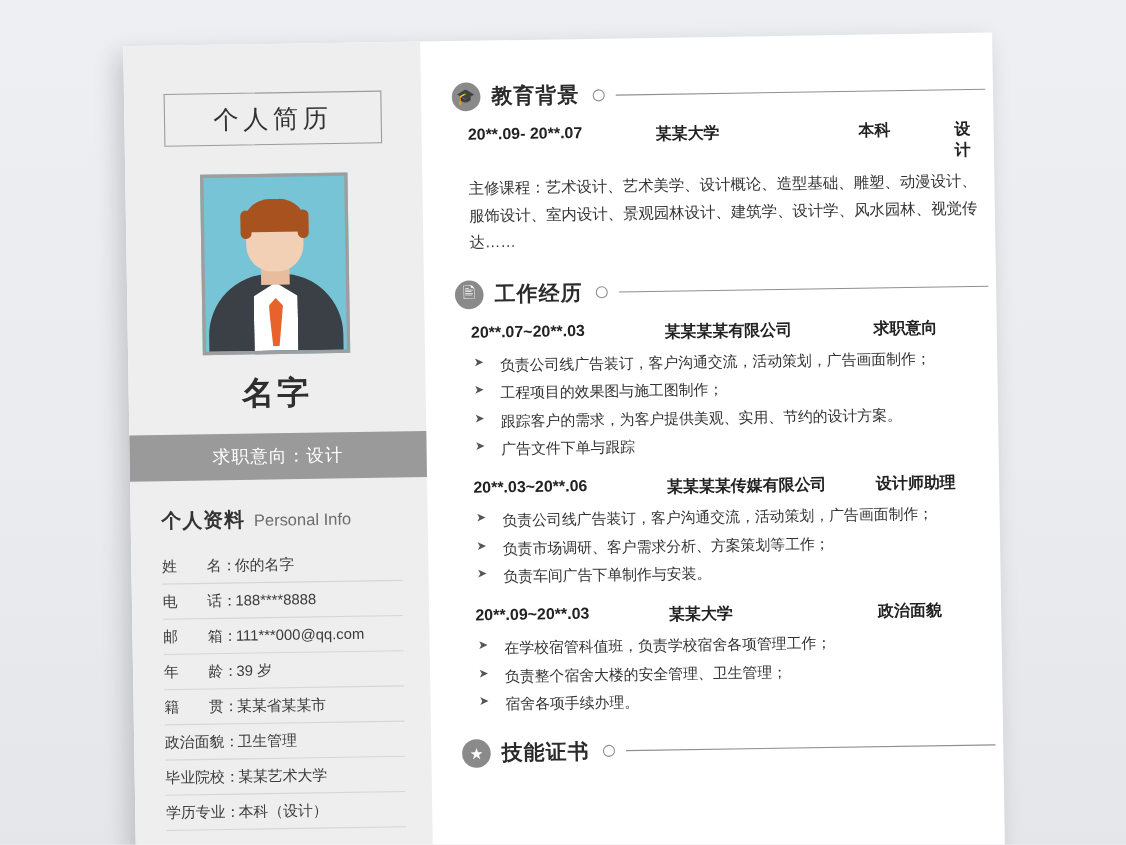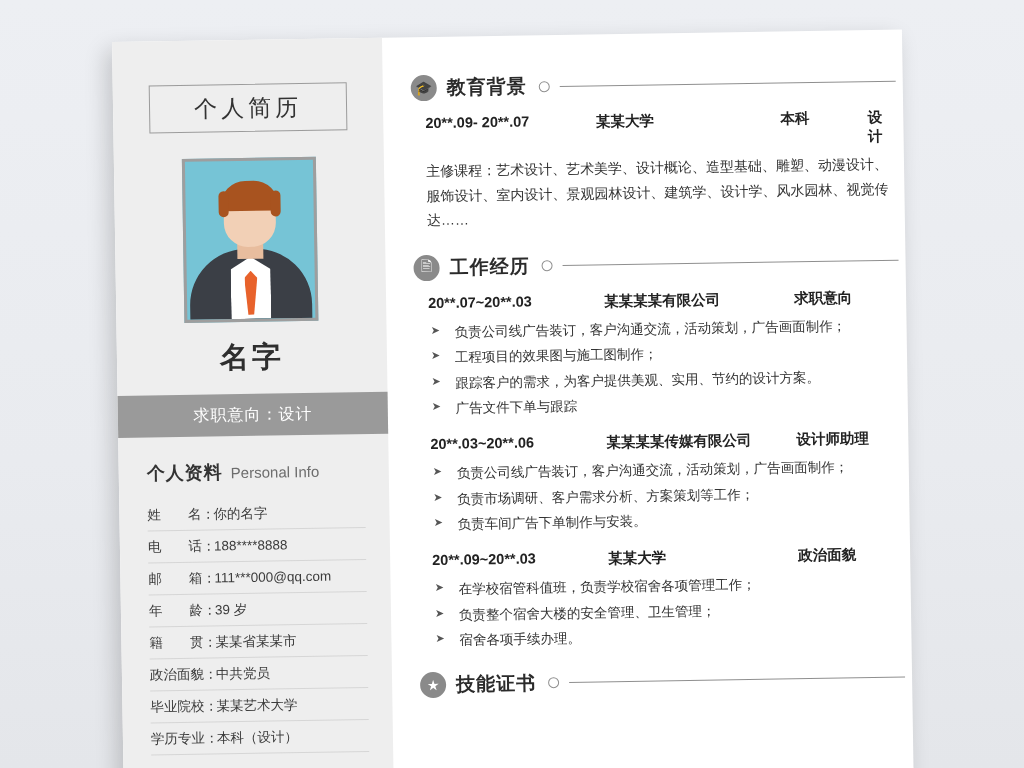--- a/index.html
+++ b/index.html
@@ -349,21 +349,21 @@
         <div class="info-row">
           <span class="k">年　　龄：</span>
           <span class="v">39 岁</span>
         </div>
         <div class="info-row">
           <span class="k">籍　　贯：</span>
           <span class="v">某某省某某市</span>
         </div>
         <div class="info-row">
           <span class="k">政治面貌：</span>
-          <span class="v">中共党员</span>
+          <span class="v">卫生管理</span>
         </div>
         <div class="info-row">
           <span class="k">毕业院校：</span>
           <span class="v">某某艺术大学</span>
         </div>
         <div class="info-row">
           <span class="k">学历专业：</span>
           <span class="v">本科（设计）</span>
         </div>
       </div>

